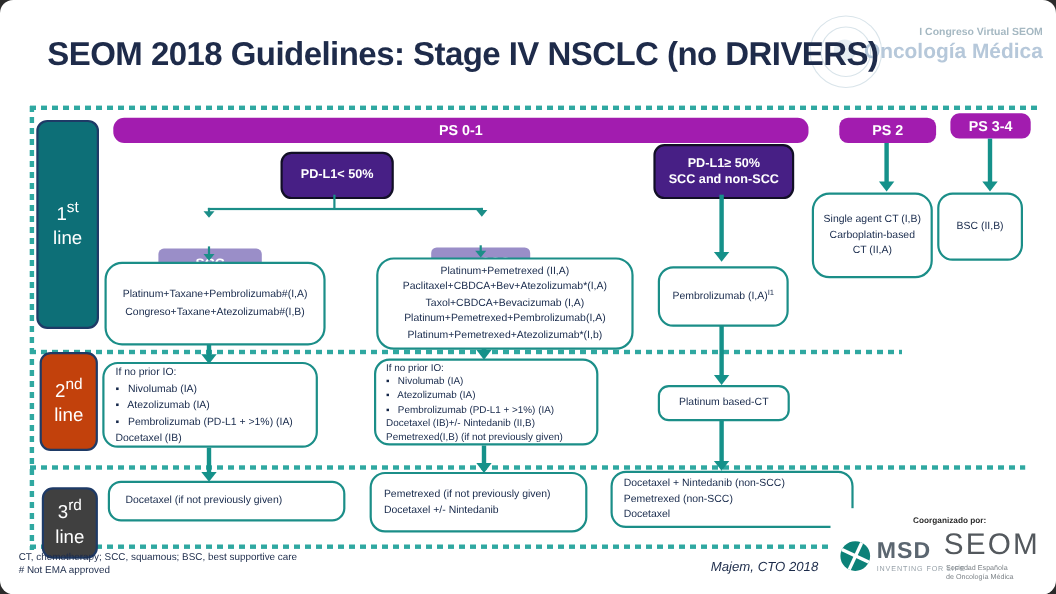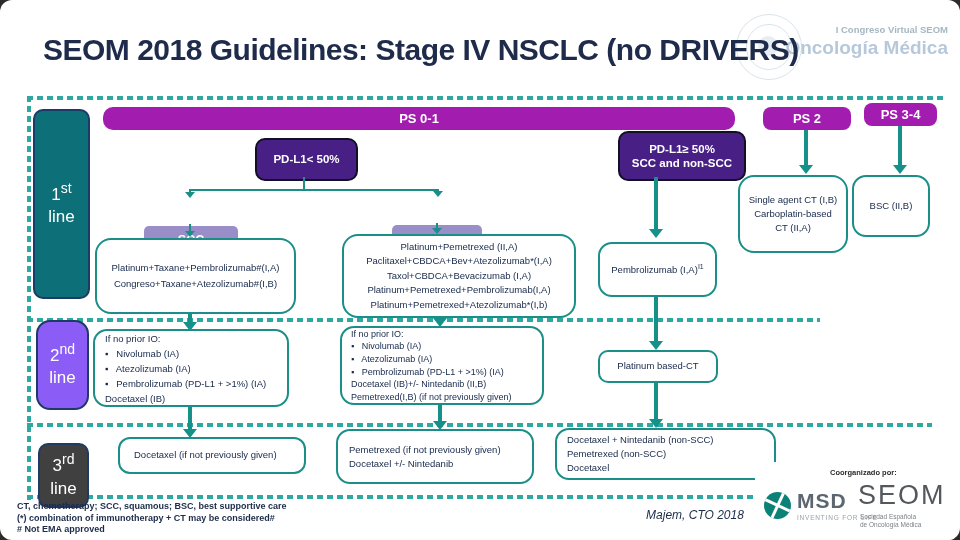--- a/index.html
+++ b/index.html
@@ -32,21 +32,21 @@
   
   .linelab{border:2px solid #1e3a66;border-radius:10px;color:#fff;display:flex;flex-direction:column;
            align-items:center;justify-content:center;font-size:17px;line-height:1.35;}
   .linelab sup{font-size:14px;}
   
   .thin{background:#1b8e88;}
   .thick{background:#15918a;}
   .ah{width:0;height:0;border-left:7px solid transparent;border-right:7px solid transparent;border-top:9px solid #15918a;}
   .ahs{width:0;height:0;border-left:5px solid transparent;border-right:5px solid transparent;border-top:6px solid #1b8e88;}
   
-  .foot{font-size:9px;font-weight:bold;color:#1c2b4a;line-height:11.5px;}
+  .foot{font-size:9px;font-weight:normal;color:#1c2b4a;line-height:11.5px;}
   .cite{font-size:12px;font-style:italic;color:#1c2b4a;}
   
   .logobox{background:#fff;z-index:10;}
   .coorg{font-size:7.5px;font-weight:bold;color:#2b2b2b;z-index:11;}
   .msd-icon{width:27px;height:27px;border-radius:50%;background:#0c8178;overflow:hidden;z-index:11;}
   .msd-bar1{position:absolute;left:-4px;top:12px;width:36px;height:3px;background:#fff;transform:rotate(25deg);}
   .msd-bar2{position:absolute;left:12px;top:-4px;width:3px;height:36px;background:#fff;transform:rotate(25deg);}
   .msd-word{font-size:21px;font-weight:bold;color:#5b6670;z-index:11;letter-spacing:1px;}
   .msd-tag{font-size:6.5px;color:#98a2aa;letter-spacing:0.8px;z-index:11;}
   .seom-word{font-size:27px;color:#53585d;letter-spacing:2px;z-index:11;}
@@ -70,21 +70,21 @@
   <div class="abs vdash" style="left:27px;top:96px;height:404px;"></div>
   <div class="abs hdash" style="left:27px;top:318px;width:793px;"></div>
   <div class="abs hdash" style="left:27px;top:423px;width:905px;"></div>
   <div class="abs hdash" style="left:27px;top:495px;width:730px;"></div>
 
   <div class="abs pill" style="left:103px;top:107px;width:632px;height:23px;border-radius:10px;">PS 0-1</div>
   <div class="abs pill" style="left:763px;top:107px;width:88px;height:23px;">PS 2</div>
   <div class="abs pill" style="left:864px;top:103px;width:73px;height:23px;">PS 3-4</div>
 
   <div class="abs purple" style="left:255px;top:138px;width:99px;height:39px;">PD-L1&lt; 50%</div>
-  <div class="abs purple" style="left:594px;top:131px;width:124px;height:46px;margin-left:24px;">
+  <div class="abs purple" style="left:594px;top:131px;width:124px;height:46px;">
     <div>PD-L1≥ 50%</div>
     <div>SCC and non-SCC</div>
   </div>
 
   <div class="abs lav" style="left:144px;top:197px;width:94px;height:27px;">SCC</div>
   <div class="abs lav" style="left:392px;top:196px;width:90px;height:27px;">non-SCC</div>
 
   <div class="abs thin" style="left:303px;top:177px;width:2px;height:13px;"></div>
   <div class="abs thin" style="left:189px;top:189px;width:250px;height:2px;"></div>
   <div class="abs thin" style="left:189px;top:189px;width:2px;height:5px;"></div>
@@ -112,21 +112,21 @@
   <div class="abs ah" style="left:183px;top:429px;"></div>
   <div class="abs thick" style="left:438px;top:405px;width:4px;height:18px;"></div>
   <div class="abs ah" style="left:433px;top:421px;"></div>
   <div class="abs thick" style="left:654px;top:379px;width:4px;height:42px;"></div>
   <div class="abs ah" style="left:649px;top:419px;"></div>
 
   <div class="abs linelab" style="left:33px;top:109px;width:53px;height:186px;background:#0d6f77;">
     <div><span>1</span><sup>st</sup></div>
     <div>line</div>
   </div>
-  <div class="abs linelab" style="left:36px;top:320px;width:49px;height:86px;background:#8b5cf6;border-radius:14px;">
+  <div class="abs linelab" style="left:36px;top:320px;width:49px;height:86px;background:#c2410c;">
     <div><span>2</span><sup>nd</sup></div>
     <div>line</div>
   </div>
   <div class="abs linelab" style="left:38px;top:443px;width:47px;height:61px;background:#404040;">
     <div><span>3</span><sup>rd</sup></div>
     <div>line</div>
   </div>
 
   <div class="abs box" style="left:95px;top:238px;width:197px;height:72px;line-height:16px;">
       <div class="ln">Platinum+Taxane+Pembrolizumab#(I,A)</div>
@@ -159,36 +159,35 @@
   <div class="abs box left" style="left:340px;top:326px;width:204px;height:79px;border-radius:14px;padding-left:9px;box-sizing:border-box;font-size:9px;line-height:12.6px;">
       <div class="ln">If no prior IO:</div>
       <div class="ln">▪&nbsp;&nbsp; Nivolumab (IA)</div>
       <div class="ln">▪&nbsp;&nbsp; Atezolizumab (IA)</div>
       <div class="ln">▪&nbsp;&nbsp; Pembrolizumab (PD-L1 + &gt;1%) (IA)</div>
       <div class="ln">Docetaxel (IB)+/- Nintedanib (II,B)</div>
       <div class="ln">Pemetrexed(I,B) (if not previously given)</div>
     </div>
   <div class="abs box" style="left:598px;top:350px;width:116px;height:29px;border-radius:10px;">Platinum based-CT</div>
 
-  <div class="abs box left" style="left:98px;top:437px;width:188px;height:37px;border-radius:12px;padding-left:14px;box-sizing:border-box;margin-left:20px;">
+  <div class="abs box left" style="left:98px;top:437px;width:216px;height:37px;border-radius:12px;padding-left:14px;box-sizing:border-box;">
     <div>Docetaxel (if not previously given)</div>
   </div>
   <div class="abs box left" style="left:336px;top:429px;width:198px;height:55px;border-radius:14px;padding-left:11px;box-sizing:border-box;line-height:14px;">
       <div class="ln">Pemetrexed (if not previously given)</div>
       <div class="ln">Docetaxel +/- Nintedanib</div>
     </div>
   <div class="abs box left" style="left:555px;top:428px;width:221px;height:52px;border-radius:14px;padding-left:10px;box-sizing:border-box;line-height:14px;">
       <div class="ln">Docetaxel + Nintedanib (non-SCC)</div>
       <div class="ln">Pemetrexed (non-SCC)</div>
       <div class="ln">Docetaxel</div>
     </div>
 
   <div class="abs foot" style="left:17px;top:501px;width:340px;">
       <div>CT, chemotherapy; SCC, squamous; BSC, best supportive care</div>
-      <div>(*) combination of immunotherapy + CT may be considered#</div>
       <div># Not EMA approved</div>
     </div>
 
   <div class="abs cite" style="left:635px;top:508px;width:120px;text-align:center;">Majem, CTO 2018</div>
 
   <div class="abs logobox" style="left:755px;top:462px;width:200px;height:78px;"></div>
   <div class="abs coorg" style="left:830px;top:468px;">Coorganizado por:</div>
   <div class="abs msd-icon" style="left:764px;top:492px;">
     <div class="msd-bar1"></div>
     <div class="msd-bar2"></div>

